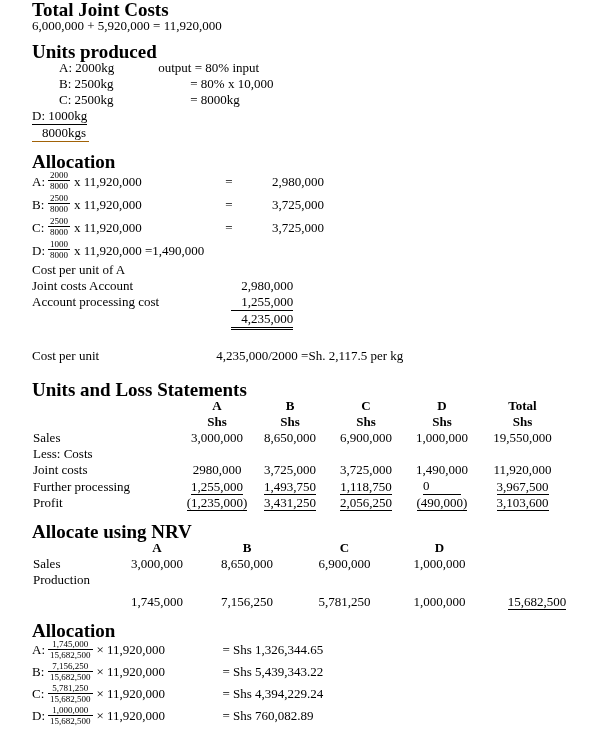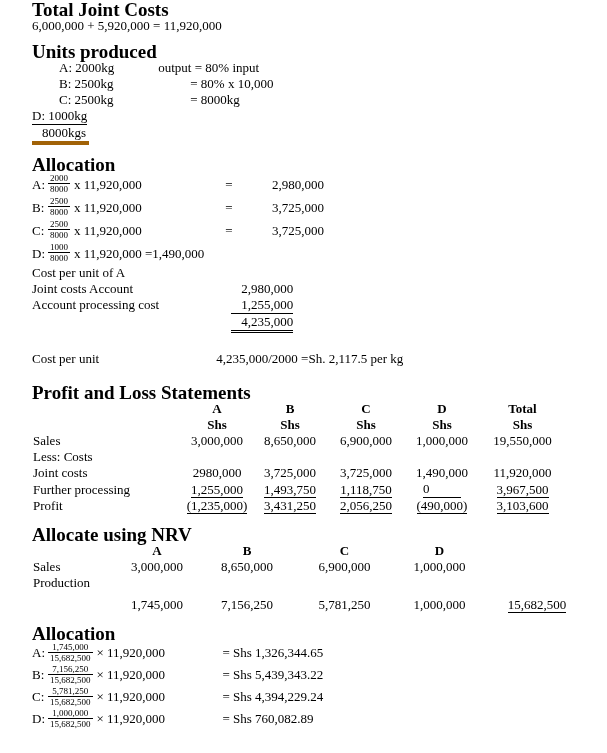--- a/index.html
+++ b/index.html
@@ -21,21 +21,21 @@
   .sec-nrv { margin-bottom:13px; }
   .h { font-weight:bold; font-size:19px; }
   .u  { border-bottom:1px solid #000; }
   .uu { border-bottom:3px double #000; }
   .row { white-space:nowrap; }
 
   
   .u-item { display:inline-block; min-width:96px;margin-left:27px; }
   .u-item-d { display:inline-block; }
   .u-note2 { margin-left:32px; }
-  .u-total { display:inline-block; padding:0 3px 0 10px; border-bottom:4px solid #a16207; }
+  .u-total { display:inline-block; padding:0 3px 0 10px; border-bottom:1px solid #a16207; }
 
   
   .frac { display:inline-block; vertical-align:middle; text-align:center;
           font-size:9px; line-height:10px; margin:0 4px 2px 2px; }
   .frac .fnum { display:block; border-bottom:1px solid #000; padding:0 2px; }
   .frac .fden { display:block; padding:0 2px; }
 
   
   .arow { height:23px; display:flex; align-items:center; white-space:nowrap; }
   .arow2 { height:22px; }
@@ -151,21 +151,21 @@
       <span class="cpua-val uu">4,235,000</span>
     </div>
   </div>
 
   <div class="sec sec-cpu cpu-row">
     <span class="cpu-label">Cost per unit</span>
     <span>4,235,000/2000 =Sh. 2,117.5 per kg</span>
   </div>
 
   <div class="sec sec-pnl">
-    <div class="h">Profit and Loss Statements</div>
+    <div class="h">Units and Loss Statements</div>
     <table class="tbl">
       <colgroup>
         <col style="width:150px">
           <col style="width:70px">
           <col style="width:76px">
         <col style="width:76px">
           <col style="width:76px">
           <col style="width:85px">
       </colgroup>
       <tbody>

